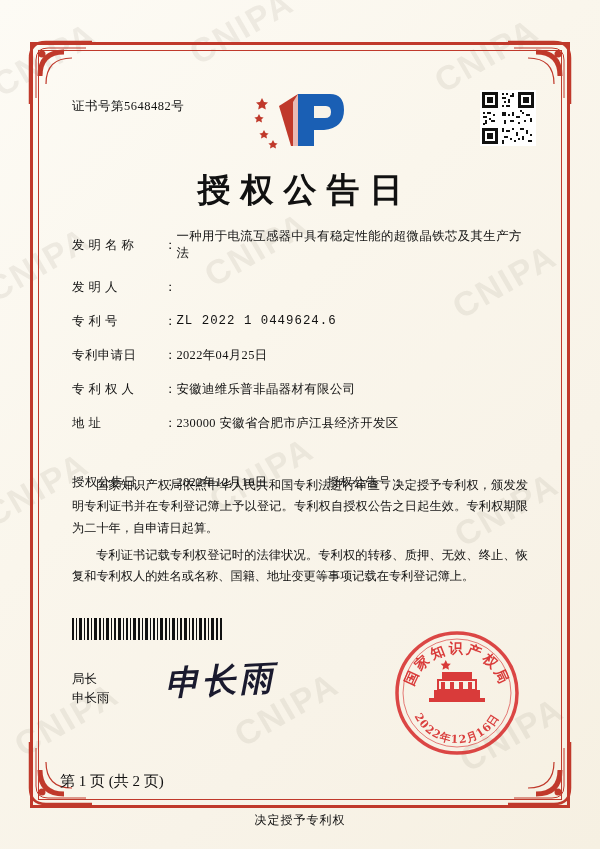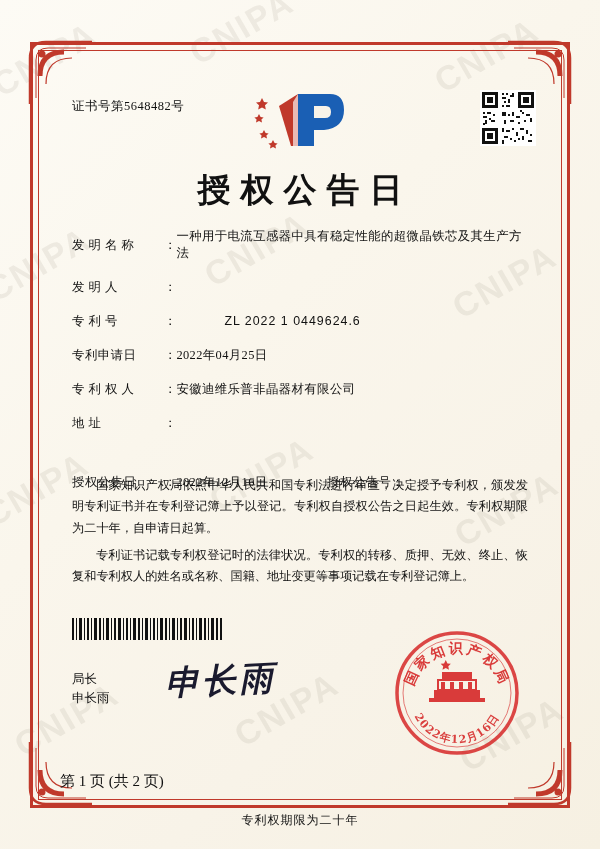--- a/index.html
+++ b/index.html
@@ -117,23 +117,22 @@
     letter-spacing: 0.5px;
   }
   .f-colon {
     flex: 0 0 10px;
   }
   .f-value {
     flex: 1 1 auto;
     letter-spacing: 0.4px;
   }
   .f-value.mono {
-    font-family: Liberation Sans, sans-serif;
+    font-family: Liberation Mono, monospace;
     letter-spacing: 1px;
-    margin-left: 48px;
   }
   .row-split {
     display: flex;
     align-items: baseline;
     margin-bottom: 16.5px;
   }
   .row-split .seg1 {
     display: flex;
     width: 255px;
   }
@@ -371,20 +370,21 @@
         <span class="f-value">2022年04月25日</span>
       </div>
       <div class="field-row">
         <span class="f-label">专 利 权 人</span>
         <span class="f-colon">：</span>
         <span class="f-value">安徽迪维乐普非晶器材有限公司</span>
       </div>
       <div class="field-row">
         <span class="f-label">地 址</span>
         <span class="f-colon">：</span>
+        <span class="f-value">230000 安徽省合肥市庐江县经济开发区</span>
       </div>
 
       <div class="row-split">
         <span class="seg1">
           <span class="f-label">授权公告日</span>
           <span class="f-colon">：</span>
           <span class="f-value">2022年12月16日</span>
         </span>
         <span class="seg2">
           <span class="s2-label">授权公告号</span>
@@ -473,14 +473,14 @@
         <path id="sealBot" d="M 18 68 A 47 47 0 0 0 112 68" fill="none"></path>
         <text font-size="11" fill="#d62828" font-family="'DejaVu Serif', serif" font-weight="bold" letter-spacing="1" opacity="0.88">
           <textPath href="#sealBot" startOffset="14%">2022年12月16日</textPath>
         </text>
       </svg>
     </div>
 
     <div class="page-no">第 1 页 (共 2 页)</div>
   </div>
 
-  <div class="footer-note">专利权期限为二十年</div>
+  <div class="footer-note">决定授予专利权</div>
 </div>
 
 </body></html>

